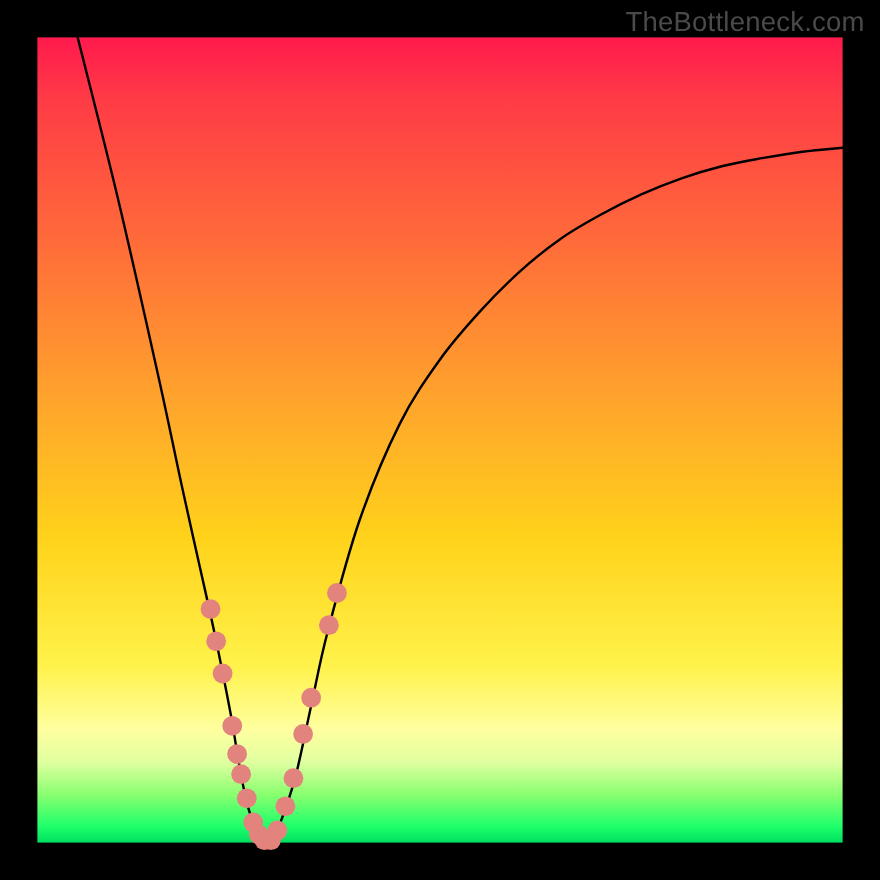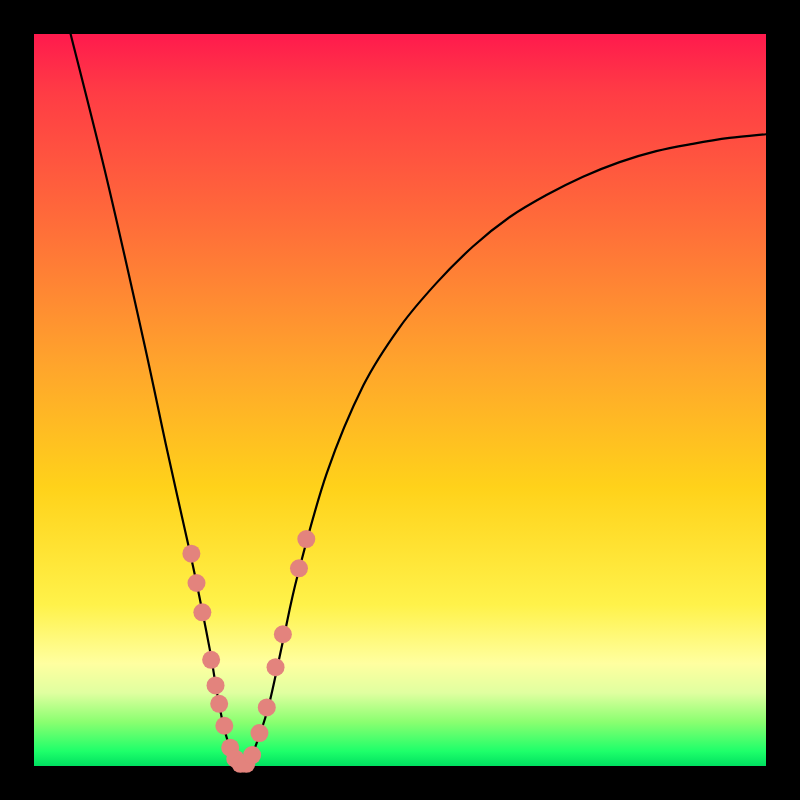--- a/index.html
+++ b/index.html
@@ -84,13 +84,14 @@
         <circle cx="252.14" cy="755.02" r="9" fill="#e3837d"></circle>
         <circle cx="259.46" cy="733.06" r="9" fill="#e3837d"></circle>
         <circle cx="266.78" cy="707.44" r="9" fill="#e3837d"></circle>
         <circle cx="275.56" cy="667.18" r="9" fill="#e3837d"></circle>
         <circle cx="282.88" cy="634.24" r="9" fill="#e3837d"></circle>
         <circle cx="298.98" cy="568.36" r="9" fill="#e3837d"></circle>
         <circle cx="306.30" cy="539.08" r="9" fill="#e3837d"></circle>
       </g>
   </svg>
 
+  <div class="watermark">TheBottleneck.com</div>
 </div>
 
 </body></html>

